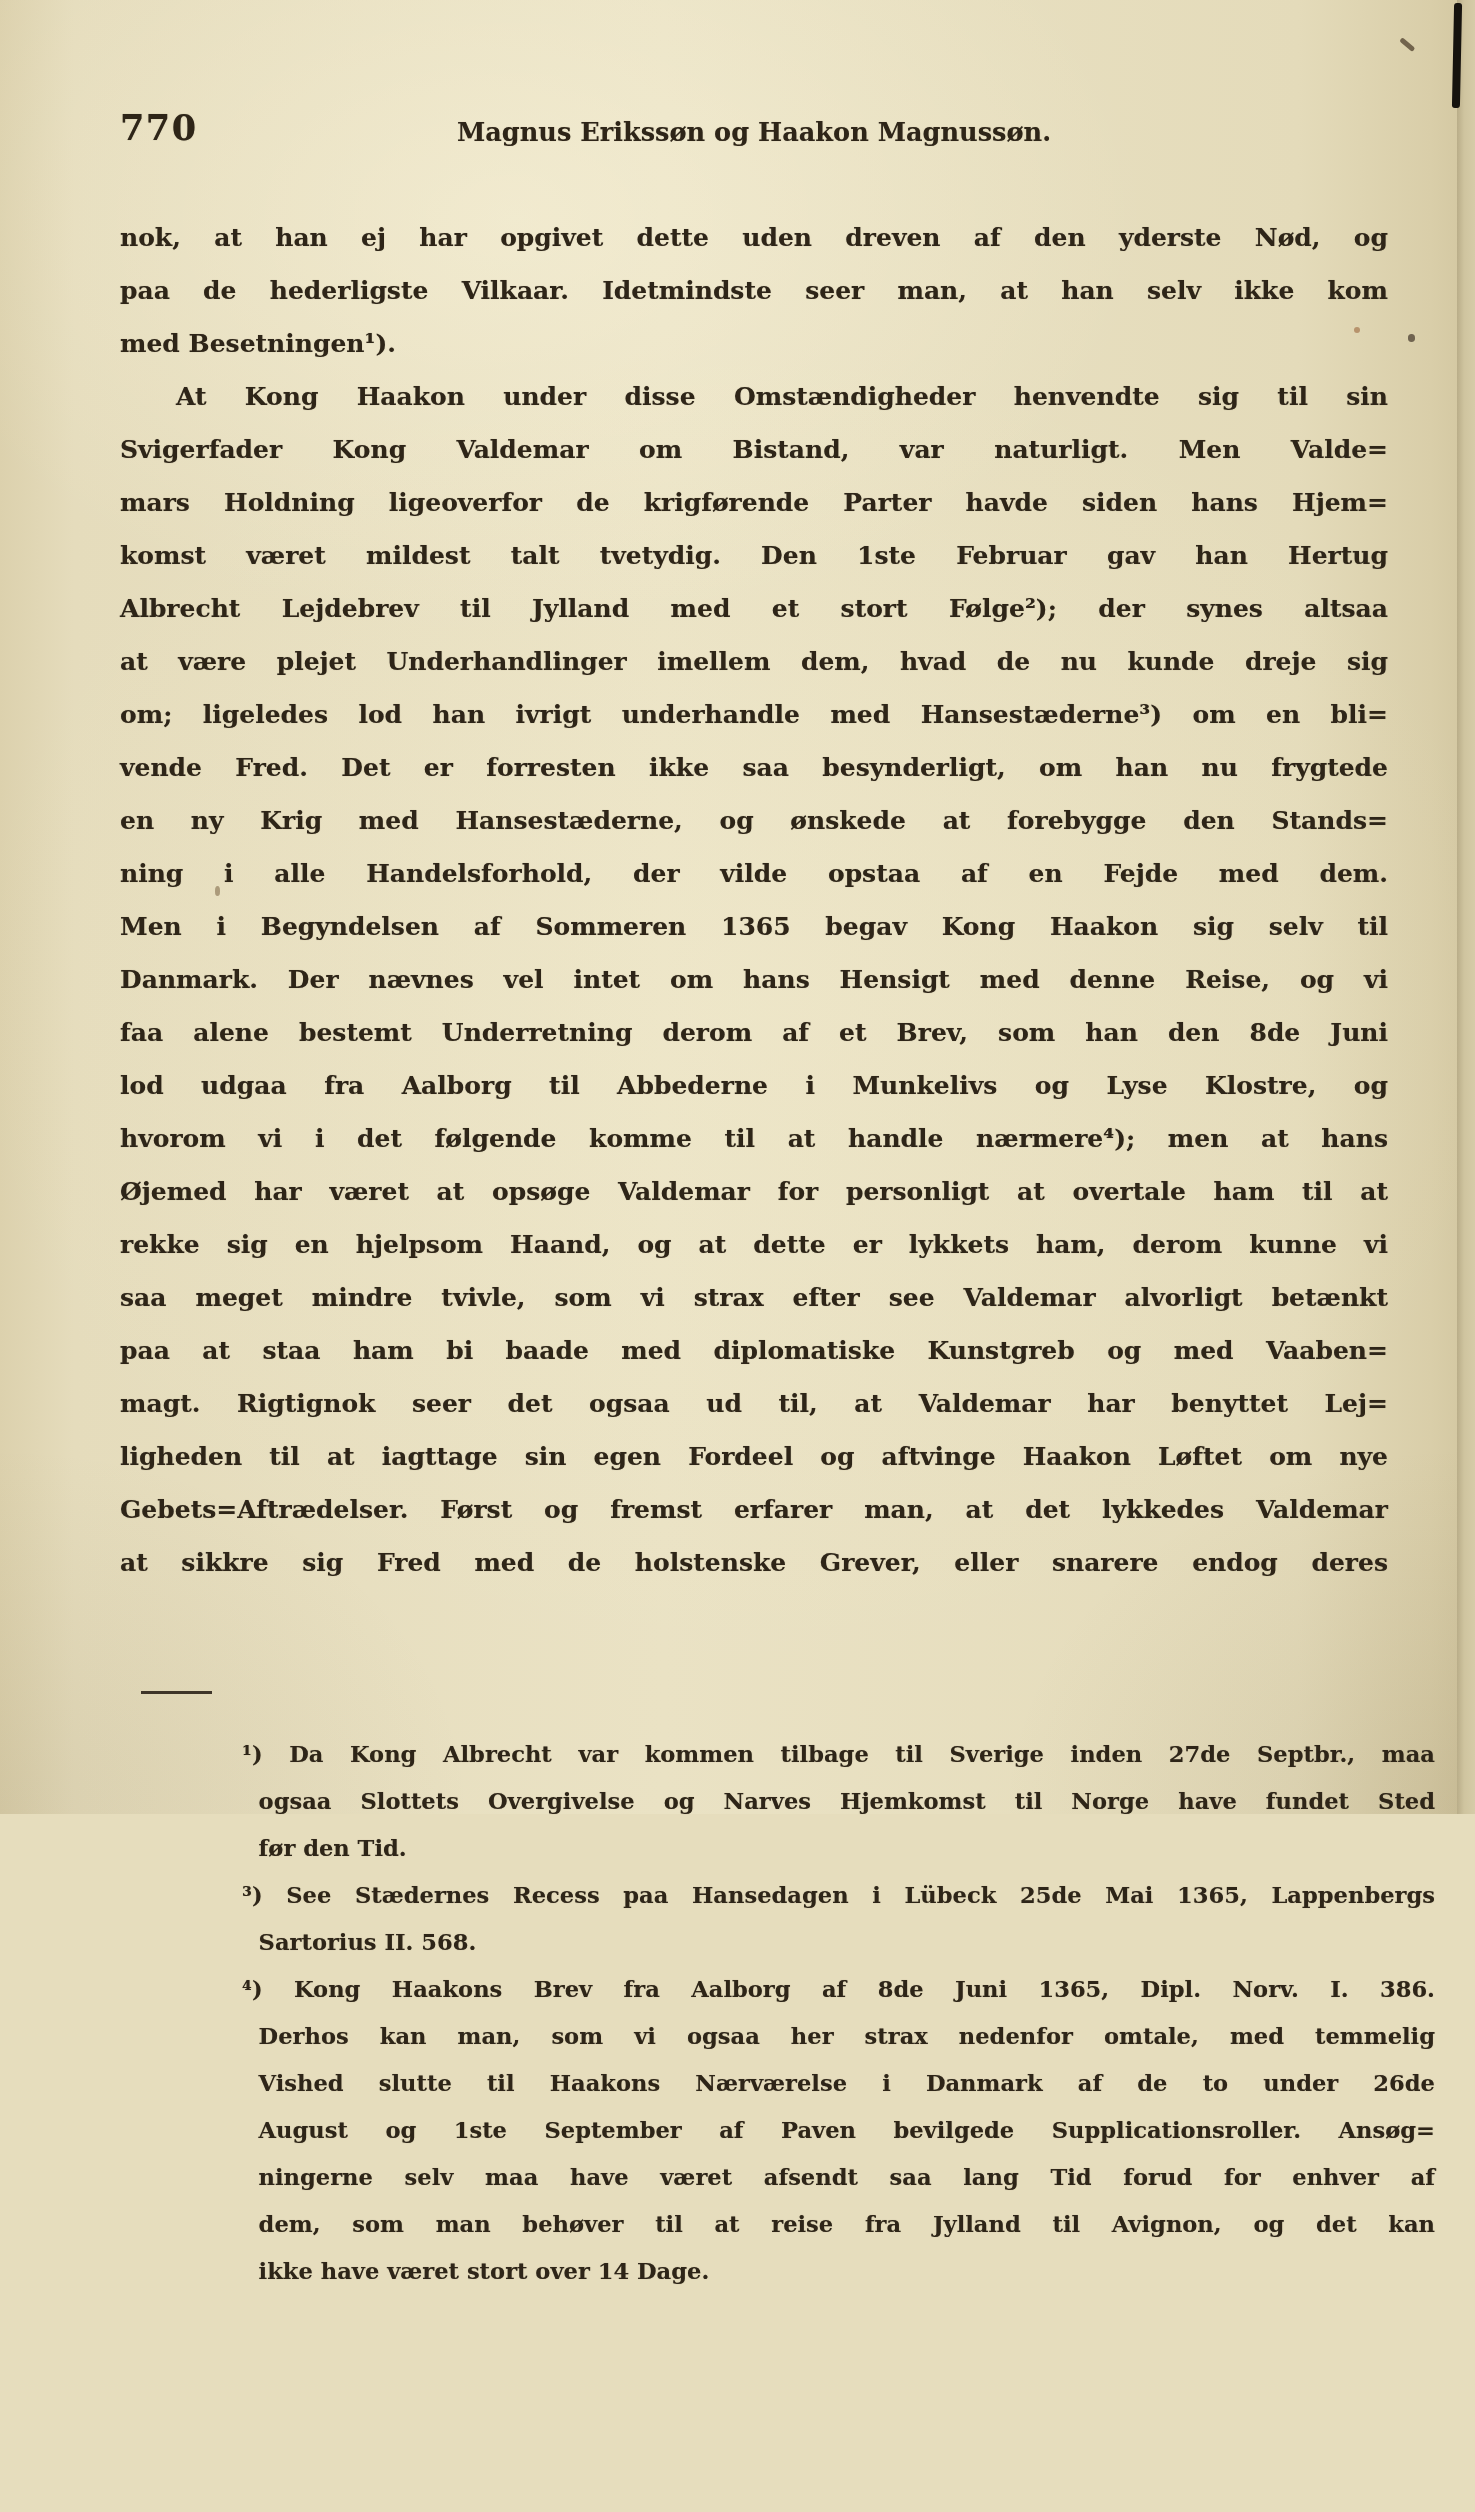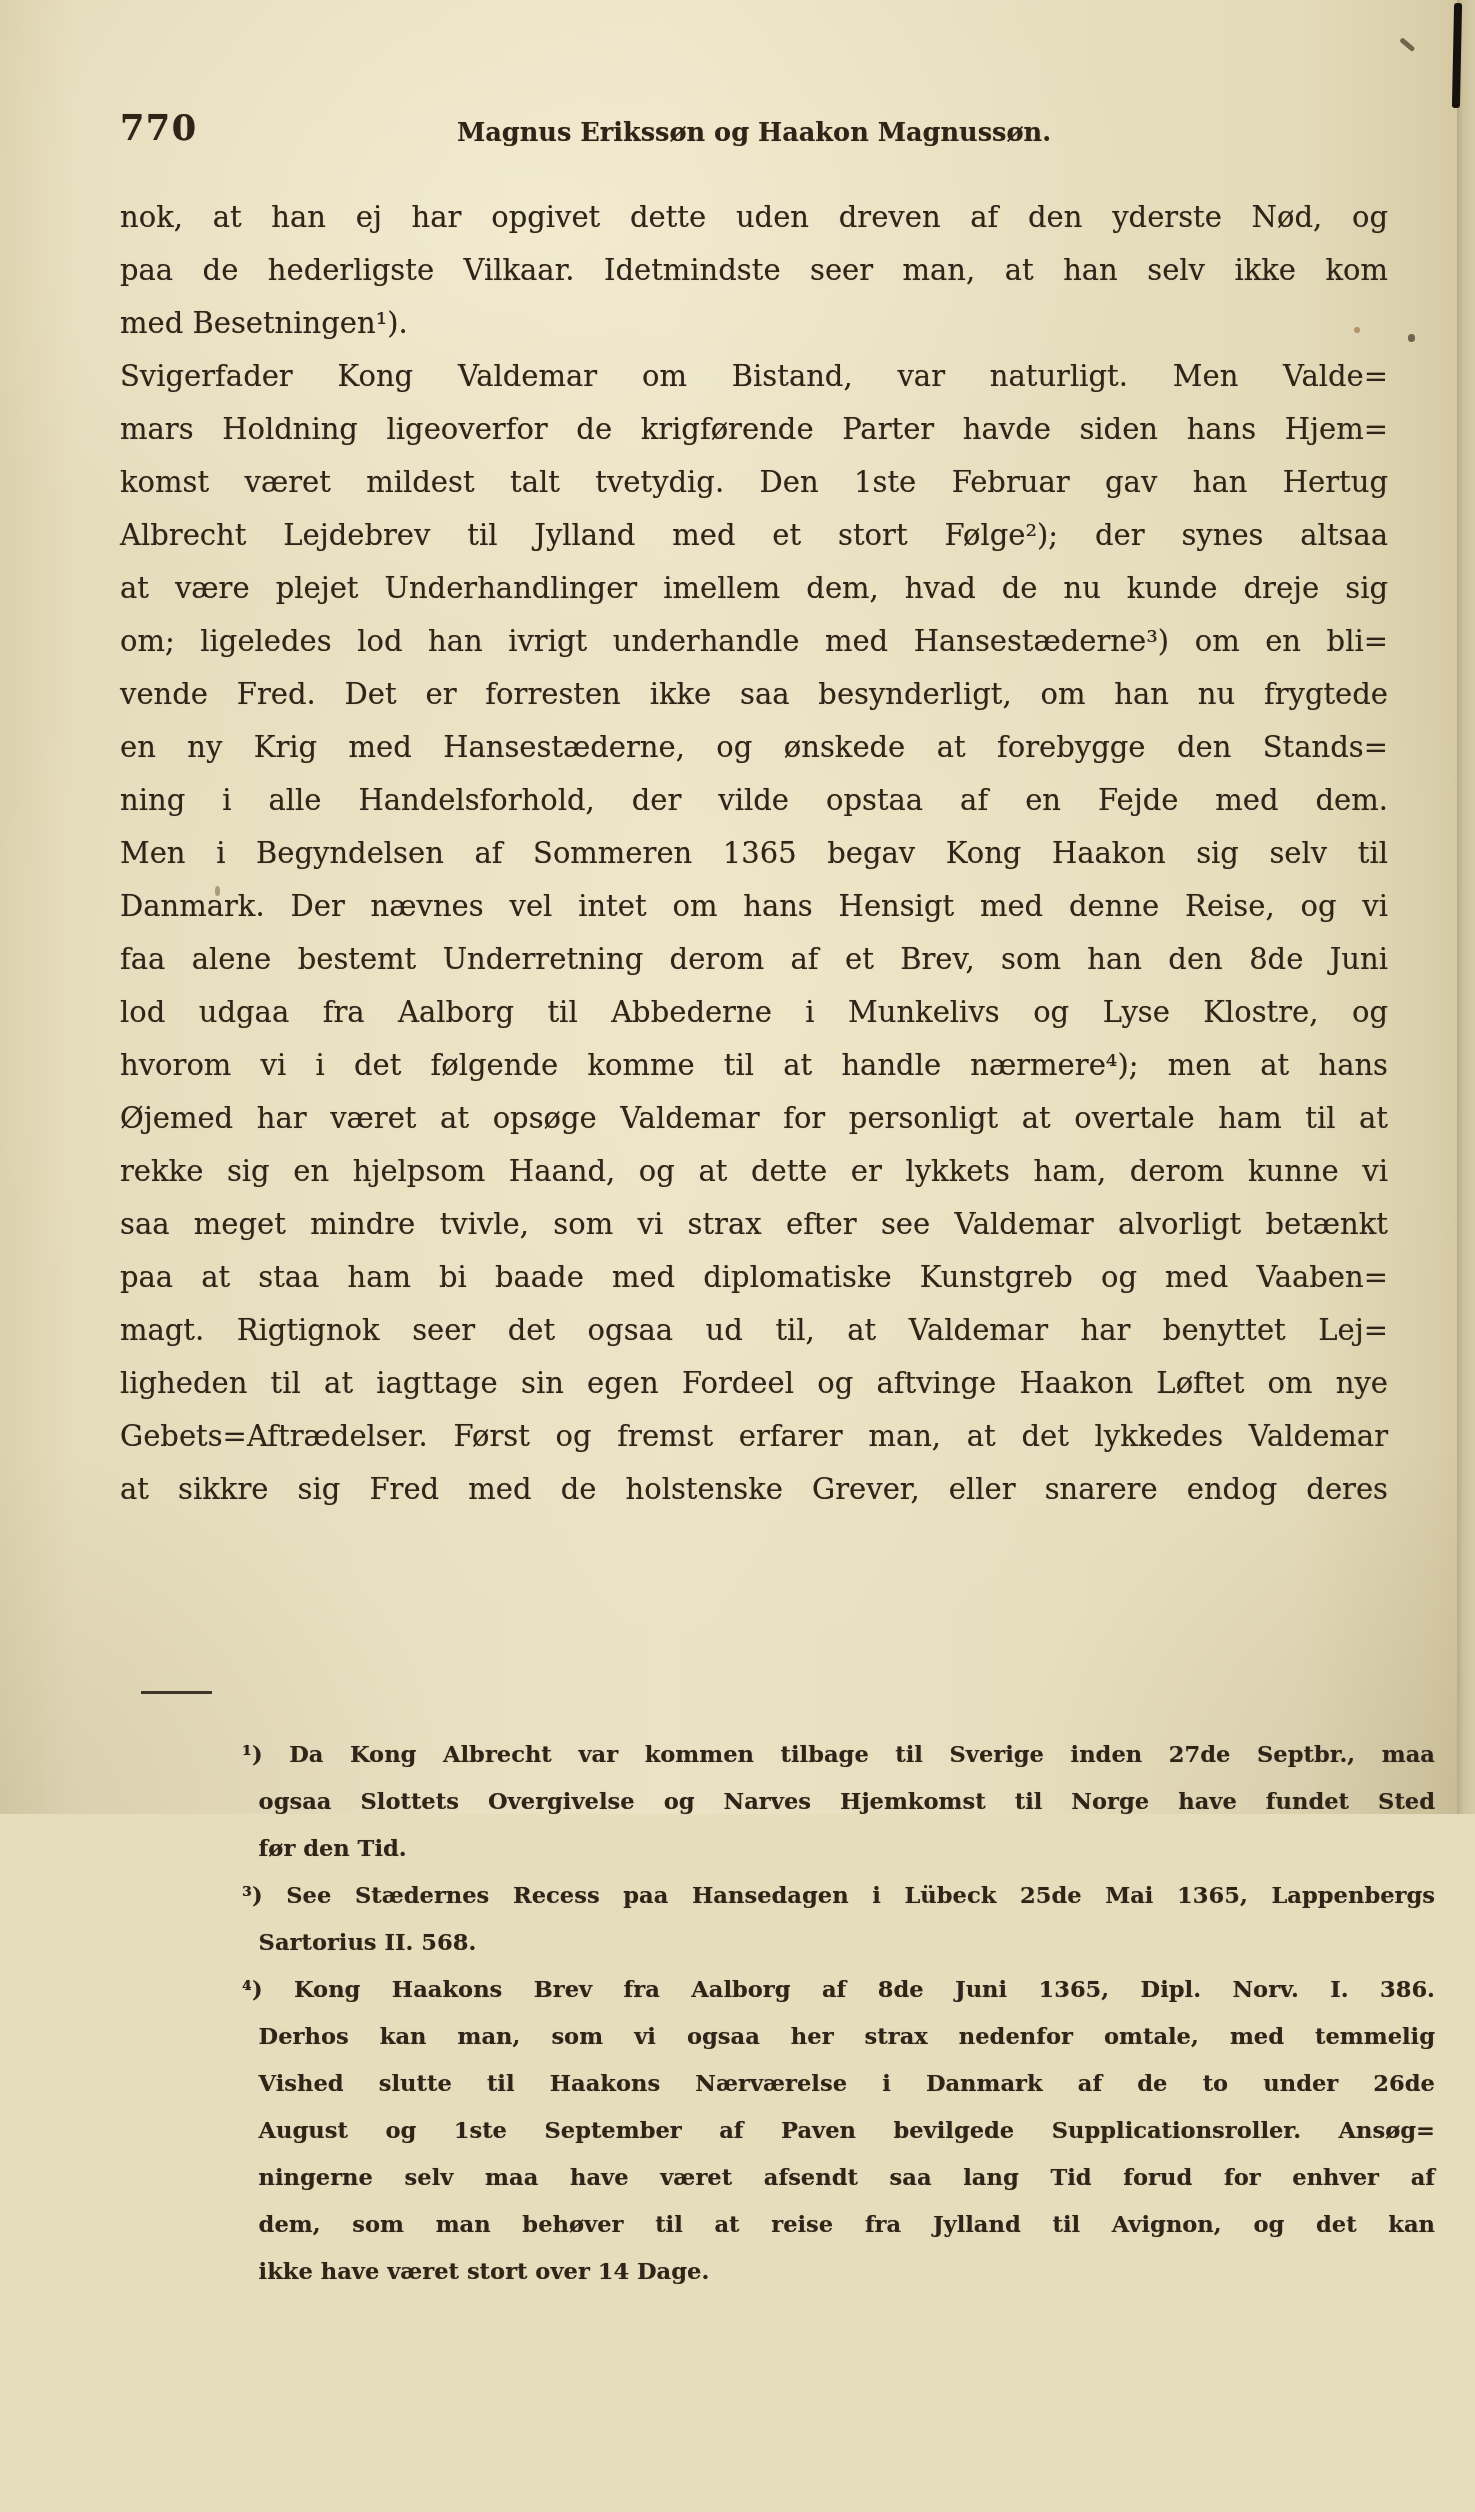--- a/index.html
+++ b/index.html
@@ -45,22 +45,22 @@
     font-size: 35px; font-weight: bold; letter-spacing: 1.5px;
     text-shadow: 0 0 0.8px rgba(46,37,24,.5);
   }
   .header-title {
     position: absolute; top: 117px; left: 120px; width: 1268px;
     text-align: center; font-size: 25.6px; font-weight: bold;
     text-shadow: 0 0 0.8px rgba(46,37,24,.35);
   }
 
   .body-text {
-    position: absolute; top: 191px; left: 120px; width: 1268px;
-    font-size: 29px; font-weight: normal; line-height: 53px;
+    position: absolute; top: 211px; left: 120px; width: 1268px;
+    font-size: 25px; font-weight: bold; line-height: 53px;
     text-shadow: 0 0 0.8px rgba(46,37,24,.4);
   }
   .tline { text-align: justify; text-align-last: justify; white-space: normal; }
   .tline.last { text-align-last: left; }
   .para-2 .tline.first { text-indent: 56px; }
   .para-2 .tline.last { text-align-last: justify; } 
 
   .footnote-rule {
     position: absolute; top: 1691px; left: 141px; width: 71px;
     border-top: 3.8px solid #2c241a; opacity: .9;
@@ -91,20 +91,21 @@
   <div class="header-pagenum">770</div>
   <div class="header-title">Magnus Erikssøn og Haakon Magnussøn.</div>
 
   <div class="body-text">
     <div class="para-1">
         <div class="tline first">nok, at han ej har opgivet dette uden dreven af den yderste Nød, og</div>
         <div class="tline">paa de hederligste Vilkaar. Idetmindste seer man, at han selv ikke kom</div>
         <div class="tline last">med Besetningen¹).</div>
       </div>
     <div class="para-2">
+        <div class="tline first">At Kong Haakon under disse Omstændigheder henvendte sig til sin</div>
         <div class="tline">Svigerfader Kong Valdemar om Bistand, var naturligt. Men Valde=</div>
         <div class="tline">mars Holdning ligeoverfor de krigførende Parter havde siden hans Hjem=</div>
         <div class="tline">komst været mildest talt tvetydig. Den 1ste Februar gav han Hertug</div>
         <div class="tline">Albrecht Lejdebrev til Jylland med et stort Følge²); der synes altsaa</div>
         <div class="tline">at være plejet Underhandlinger imellem dem, hvad de nu kunde dreje sig</div>
         <div class="tline">om; ligeledes lod han ivrigt underhandle med Hansestæderne³) om en bli=</div>
         <div class="tline">vende Fred. Det er forresten ikke saa besynderligt, om han nu frygtede</div>
         <div class="tline">en ny Krig med Hansestæderne, og ønskede at forebygge den Stands=</div>
         <div class="tline">ning i alle Handelsforhold, der vilde opstaa af en Fejde med dem.</div>
         <div class="tline">Men i Begyndelsen af Sommeren 1365 begav Kong Haakon sig selv til</div>

